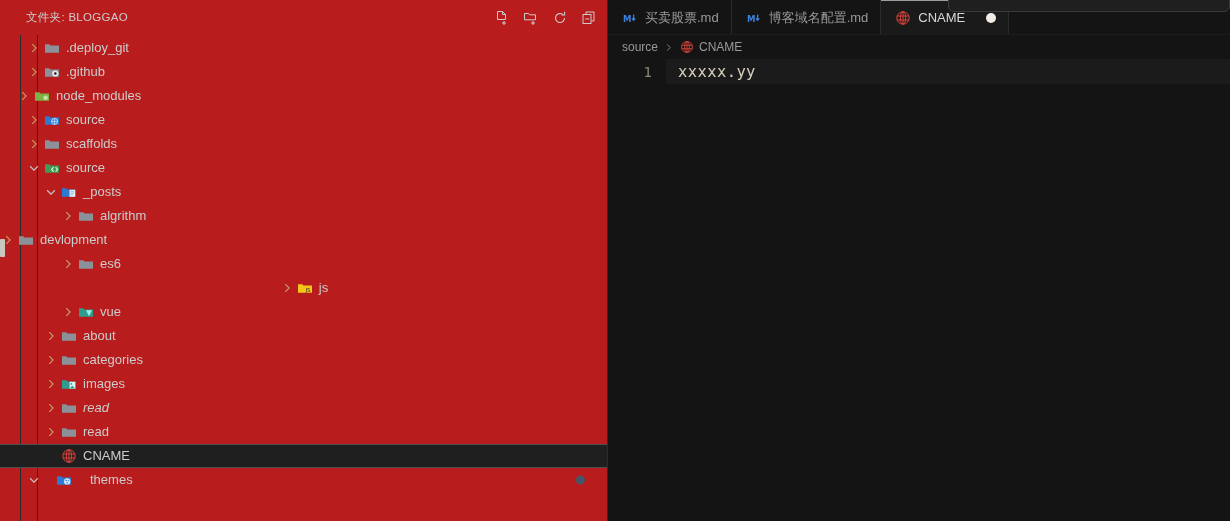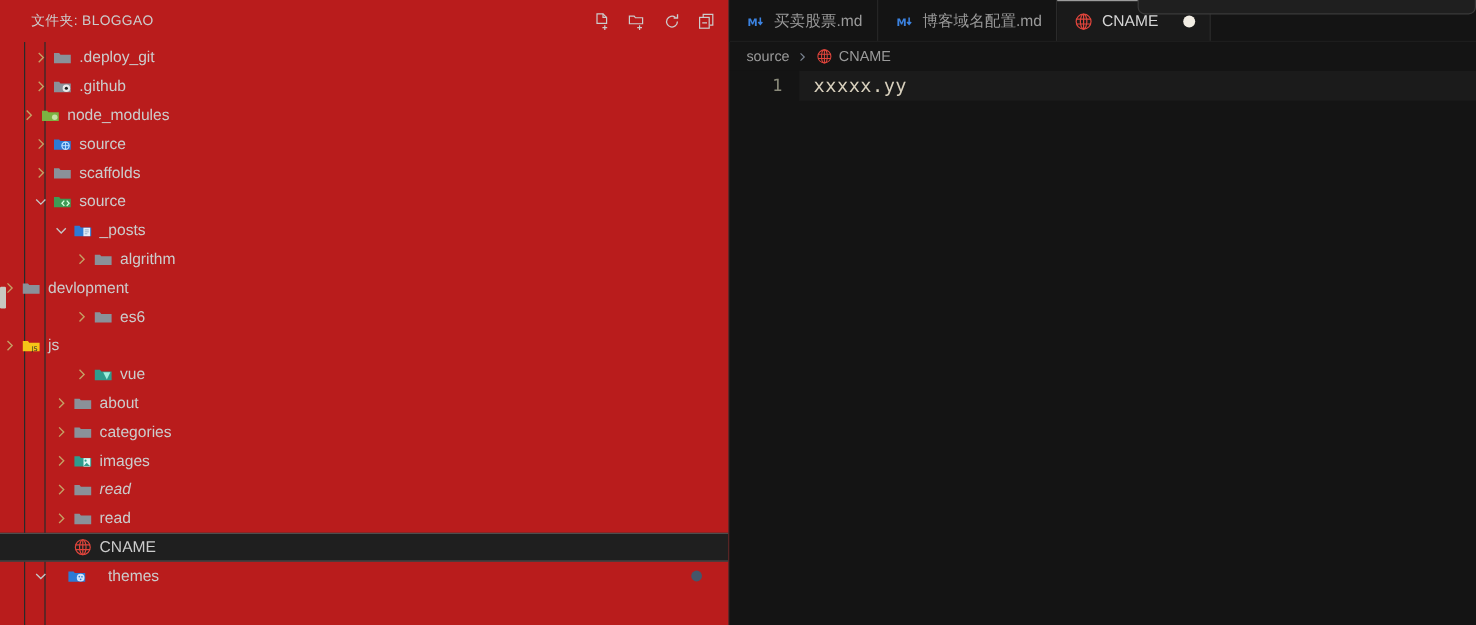--- a/index.html
+++ b/index.html
@@ -307,21 +307,21 @@
               <path d="M6 3.6L10.4 8 6 12.4"></path>
             </svg>
           </span>
           <span class="ficon">
             <svg width="16" height="16" viewBox="0 0 16 16">
               <path d="M1 4.2h4.3l1.1 1.4H15v7.2H1z" fill="#8a9199"></path>
             </svg>
           </span>
           <span class="label">es6</span>
         </div>
-        <div class="row" style="">
+        <div class="row" style=" justify-content: center;">
           <span class="twisty">
             <svg width="14" height="14" viewBox="0 0 16 16" fill="none" stroke="#c5a065" stroke-width="1.3">
               <path d="M6 3.6L10.4 8 6 12.4"></path>
             </svg>
           </span>
           <span class="ficon">
             <svg width="16" height="16" viewBox="0 0 16 16">
               <path d="M1 4.2h4.3l1.1 1.4H15v7.2H1z" fill="#f5c518"></path>
               <text x="8.4" y="12.4" font-size="5.4" fill="#2b2b2b" font-family="DejaVu Sans, sans-serif">JS</text>
             </svg>

